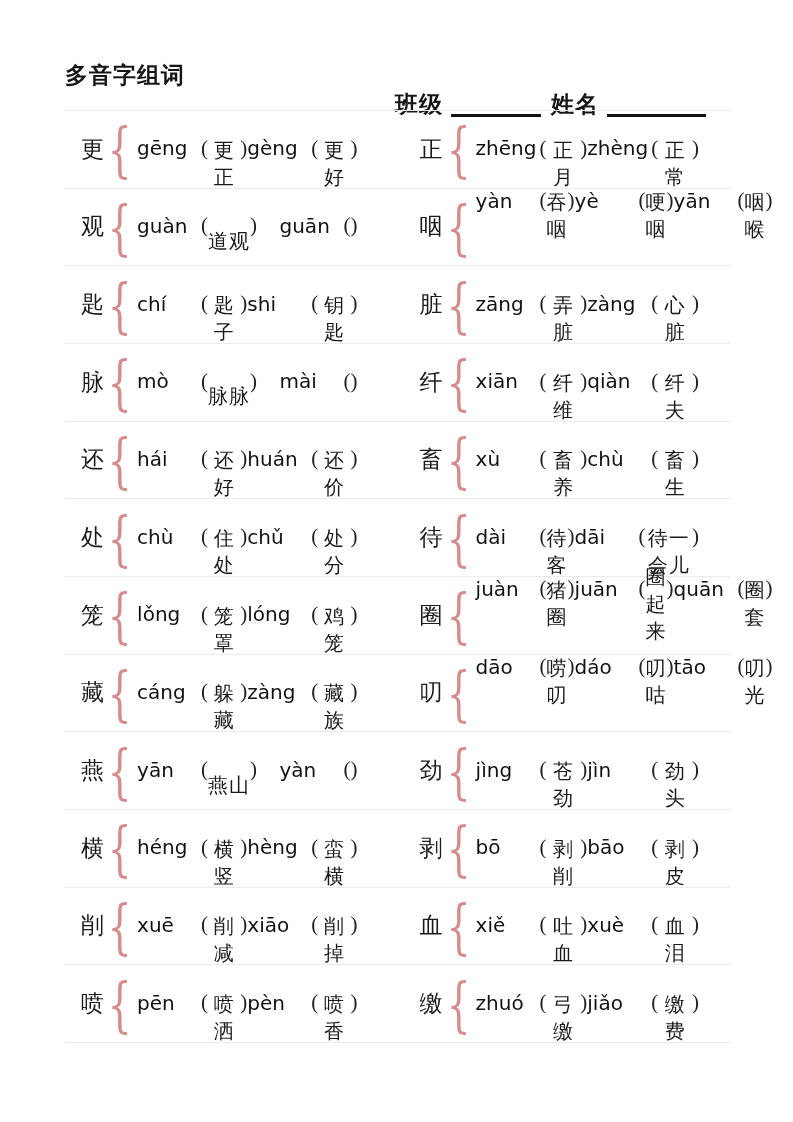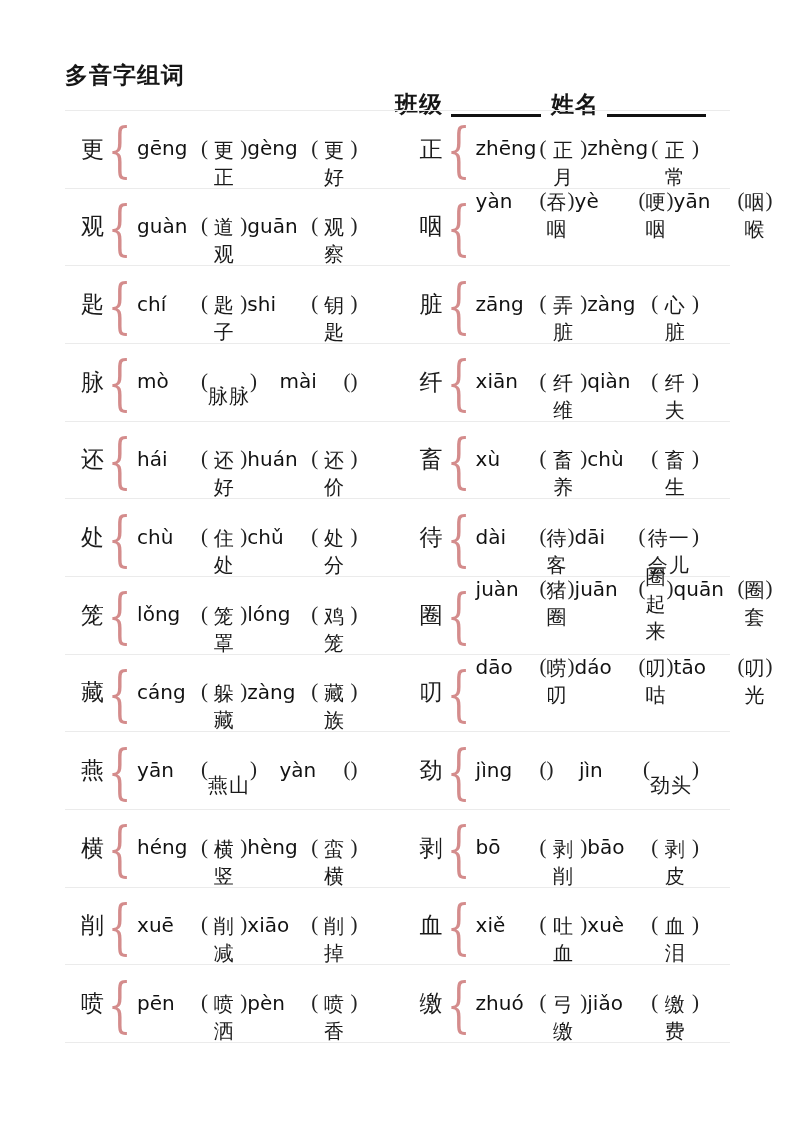--- a/index.html
+++ b/index.html
@@ -128,21 +128,20 @@
         <div class="readings r2">
           <div class="reading">
             <span class="pinyin">guàn</span>
             <span class="paren">(</span>
             <span class="word">道观</span>
             <span class="paren">)</span>
           </div>
           <div class="reading">
             <span class="pinyin">guān</span>
             <span class="paren">(</span>
-            <span class="word">观察</span>
             <span class="paren">)</span>
           </div>
         </div>
       </div>
       <div class="group">
         <span class="hanzi">匙</span>
         <span class="brace">{</span>
         <div class="readings r2">
           <div class="reading">
             <span class="pinyin">chí</span>
@@ -482,20 +481,21 @@
           </div>
         </div>
       </div>
       <div class="group">
         <span class="hanzi">劲</span>
         <span class="brace">{</span>
         <div class="readings r2">
           <div class="reading">
             <span class="pinyin">jìng</span>
             <span class="paren">(</span>
+            <span class="word">苍劲</span>
             <span class="paren">)</span>
           </div>
           <div class="reading">
             <span class="pinyin">jìn</span>
             <span class="paren">(</span>
             <span class="word">劲头</span>
             <span class="paren">)</span>
           </div>
         </div>
       </div>

